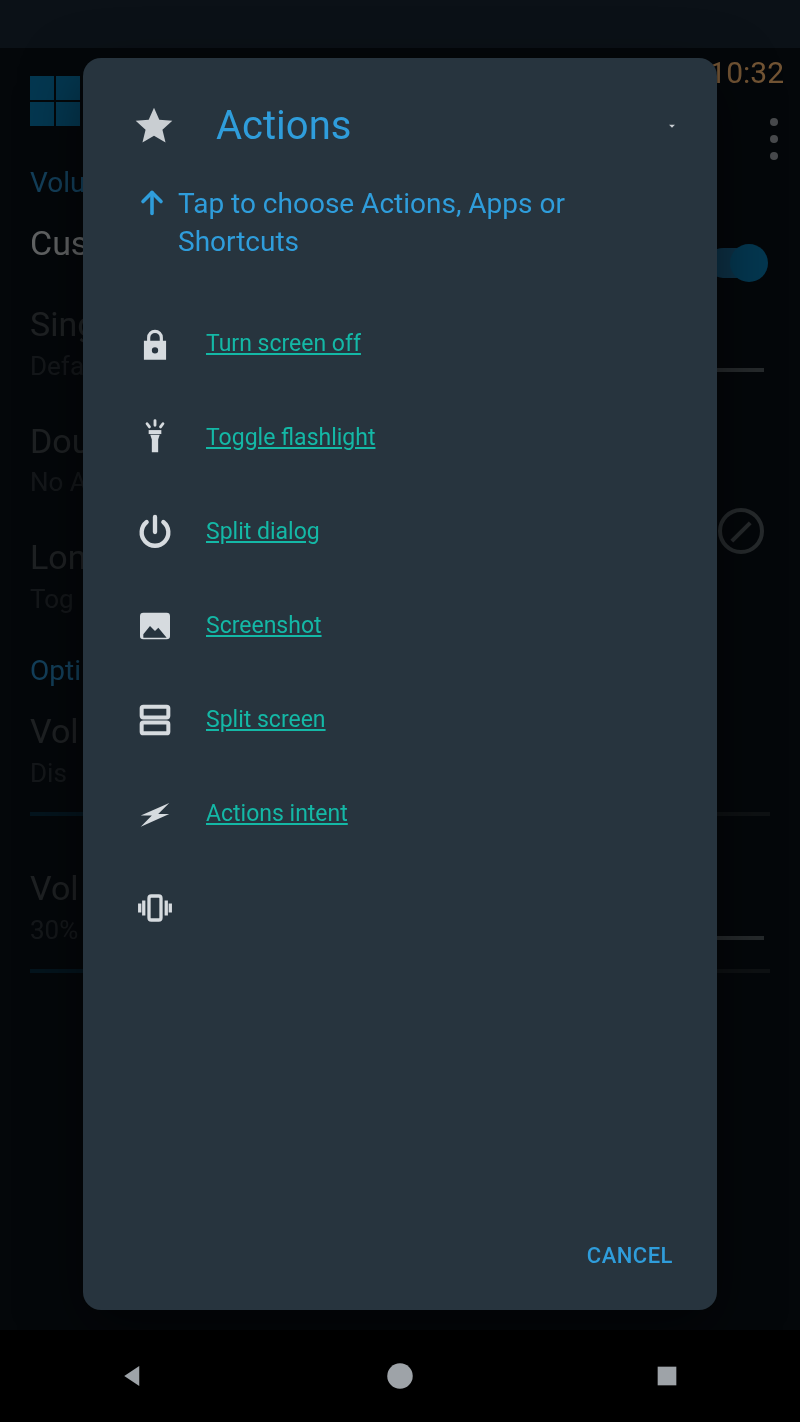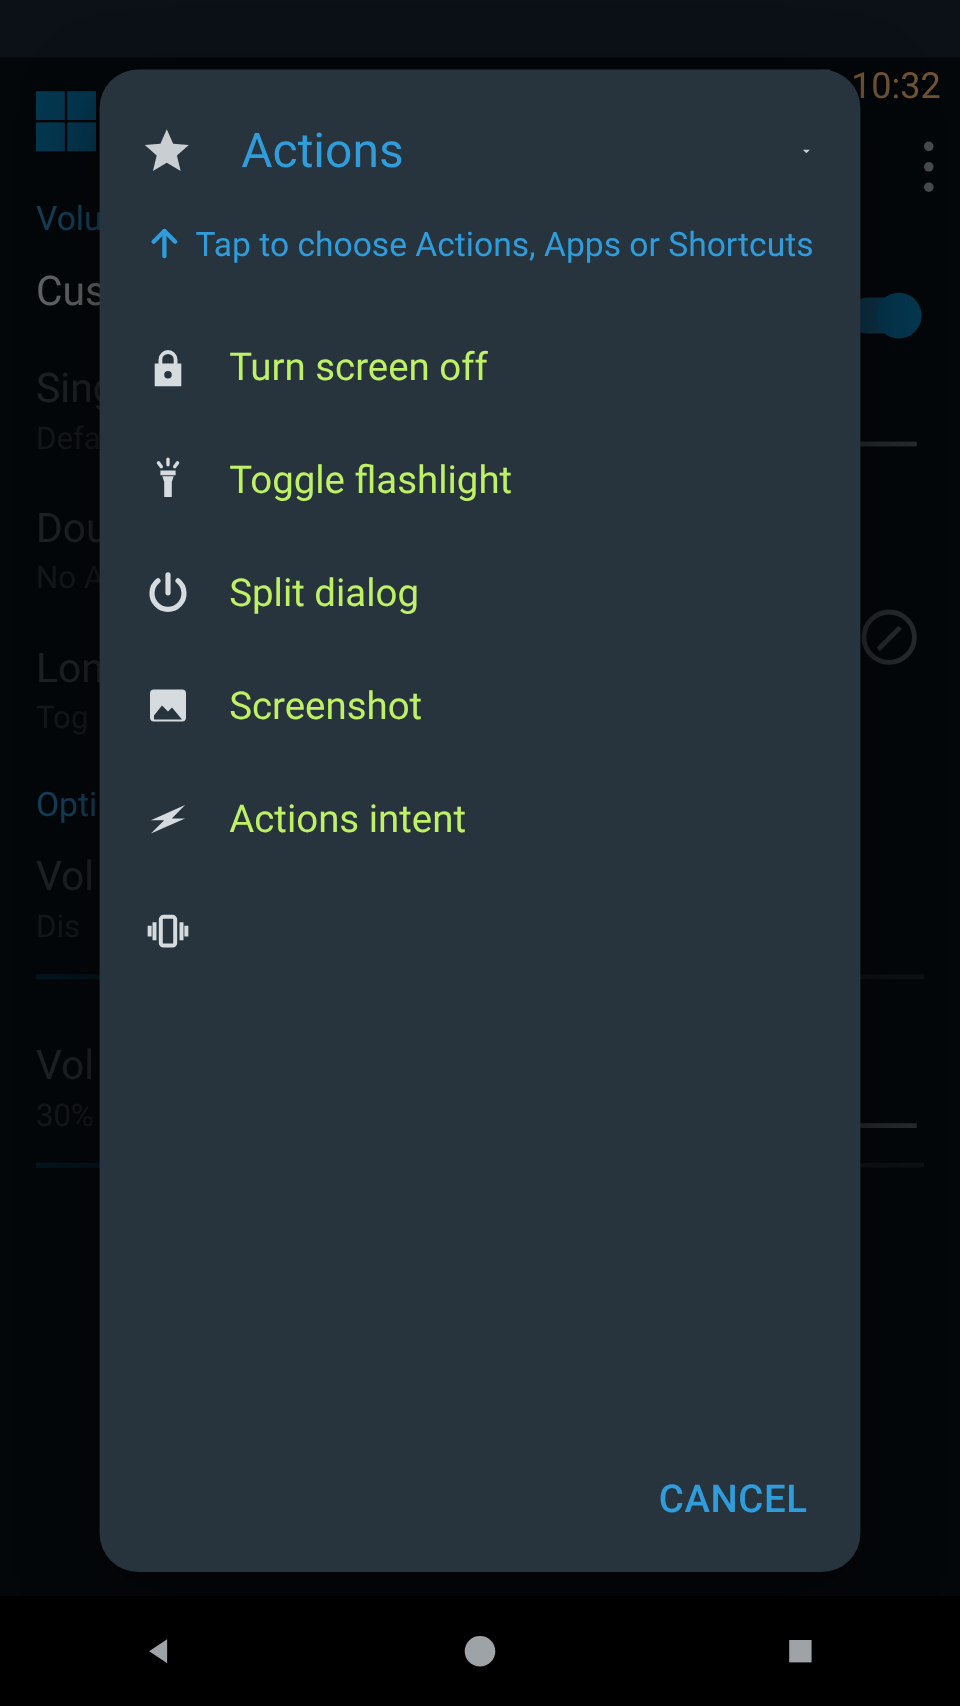--- a/index.html
+++ b/index.html
@@ -23,36 +23,36 @@
   .overflow-dots { position:absolute; right:22px; top:70px; display:flex; flex-direction:column; gap:9px; }
   .overflow-dots span { width:8px; height:8px; background:#9ea3a8; border-radius:50%; display:block; }
   .tiny-tiles { position:absolute; left:30px; top:28px; display:grid; grid-template-columns:24px 24px; grid-template-rows:24px 24px; gap:2px; }
   .tiny-tiles span { background:#0a7ab2; display:flex; align-items:center; justify-content:center; }
   .bg-slider { height:4px; background:#555d63; margin-top:24px; position:relative; }
   .bg-slider::before{ content:""; position:absolute; left:0; top:0; height:4px; width:60px; background:#0a7ab2; }
   .bg-slider-dot { position:absolute; left:54px; top:-8px; width:20px; height:20px; border-radius:50%; background:#0a7ab2; }
 
   
   .scrim { position:absolute; inset:48px 0 92px 0; background:rgba(0,0,0,.55); }
-  .dialog { position:absolute; left:83px; top:58px; right:83px; bottom:112px; background:#27343e; border-radius:32px; display:flex; flex-direction:column; box-shadow:0 20px 60px rgba(0,0,0,.5); overflow:hidden; }
+  .dialog { position:absolute; left:83px; top:58px; right:83px; bottom:112px; background:#27343e; border-radius:18px; display:flex; flex-direction:column; box-shadow:0 20px 60px rgba(0,0,0,.5); overflow:hidden;padding-left:15px; }
 
   .dialog-head { display:flex; align-items:center; padding:44px 34px 14px 34px; gap:40px; }
   .dialog-title { color:#2f9ddb; font-size:40px; flex:1; }
 
   .hint-row { display:flex; padding:22px 34px 36px 34px; align-items:flex-start; }
   .hint-row .up-icon { flex:0 0 40px; display:flex; justify-content:center; }
   .hint-text { color:#2f9ddb; font-size:28px; line-height:1.35; padding-left:6px; }
 
   .list { flex:1; overflow:hidden; padding:0 14px 8px 14px; }
   .item { display:flex; align-items:center; gap:28px; padding:24px 20px; border-radius:8px; }
   .item .icn { width:46px; height:46px; display:flex; align-items:center; justify-content:center; color:#d6dbdf; flex:0 0 46px; }
-  .item .lbl { font-size:32px; color:#bef264; }
+  .item .lbl { font-size:23px; color:#14b8a6;text-decoration:underline; }
 
   .dialog-foot { padding:20px 34px 30px 34px; display:flex; justify-content:flex-end; }
-  .cancel-btn { color:#2f9ddb; font-size:32px; font-weight:500; letter-spacing:.5px; background:none; border:none; padding:12px 10px; }
+  .cancel-btn { color:#2f9ddb; font-size:22px; font-weight:500; letter-spacing:.5px; background:none; border:none; padding:12px 10px; }
 
   
   .nav-bar { position:absolute; left:0; right:0; bottom:0; height:92px; background:#000; display:flex; align-items:center; justify-content:space-around; }
   .nav-bar .nav-btn { width:40px; height:40px; display:flex; align-items:center; justify-content:center; color:#9ea3a8; }
 
   svg { display:block; }
 </style>
 </head>
 <body>
 
@@ -209,20 +209,29 @@
         <span class="icn">
           <svg width="40" height="40" viewBox="0 0 24 24" fill="#d6dbdf">
             <rect x="3" y="4" width="18" height="16" rx="2"></rect>
             <path d="M5 17l4-5 3 3 2-2 5 6H5v-2z" fill="#27343e"></path>
           </svg>
         </span>
         <span class="lbl">Screenshot</span>
       </div>
       <div class="item">
         <span class="icn">
+          <svg width="40" height="40" viewBox="0 0 24 24" fill="none" stroke="#d6dbdf" stroke-width="2.4">
+            <rect x="4" y="4" width="16" height="6.5" rx="1"></rect>
+            <rect x="4" y="13.5" width="16" height="6.5" rx="1"></rect>
+          </svg>
+        </span>
+        <span class="lbl">Split screen</span>
+      </div>
+      <div class="item">
+        <span class="icn">
           <svg width="40" height="38" viewBox="0 0 24 24" fill="#d6dbdf">
             <path d="M3 13L21 5l-7 7 7 0L3 20l7-7H3z"></path>
           </svg>
         </span>
         <span class="lbl">Actions intent</span>
       </div>
       <div class="item">
         <span class="icn">
           <svg width="44" height="36" viewBox="0 0 24 24" fill="none" stroke="#d6dbdf" stroke-width="2.2">
             <rect x="8" y="4" width="8" height="16" rx="1.5"></rect>

